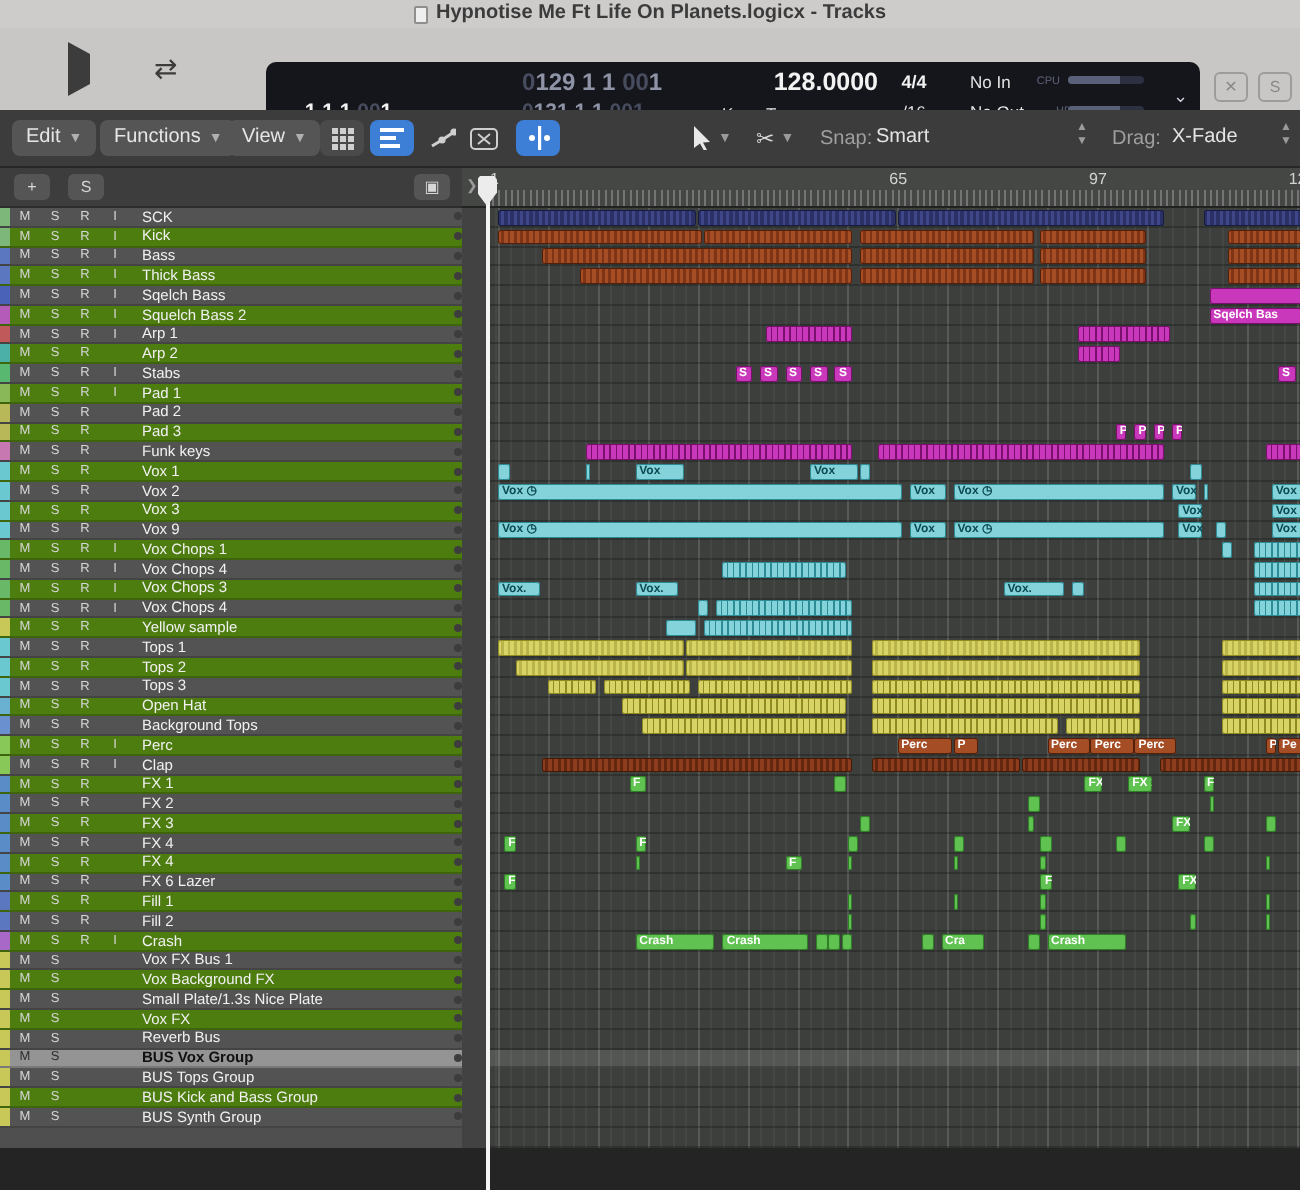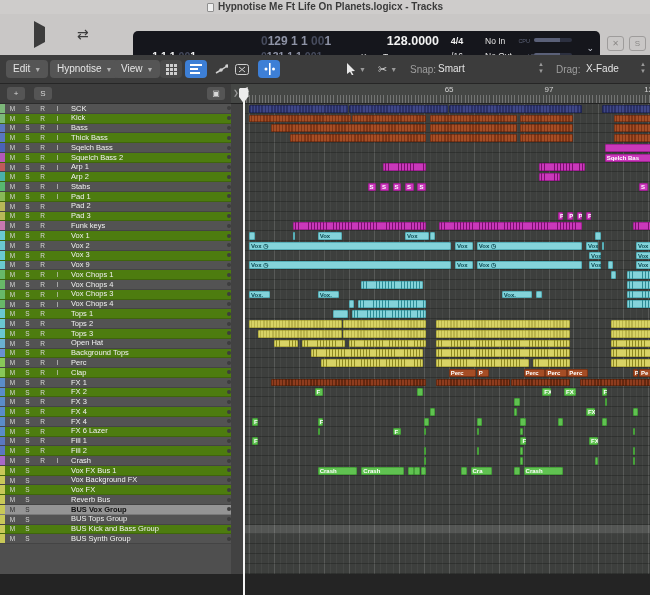--- a/index.html
+++ b/index.html
@@ -146,21 +146,21 @@
         </div>
       <span class="lcdchev">⌄</span>
     </div>
 
     <button class="winbtn" style="right:26px;"><span>✕</span></button>
     <button class="winbtn" style="right:4px;"><span>S</span></button>
   </div>
 
   <div class="toolbar">
     <button class="menu" style="left:6px;"><span>Edit</span><span class="ch">▼</span></button>
-    <button class="menu" style="left:50px;"><span>Hypnotise</span><span class="ch">▼</span></button>
+    <button class="menu" style="left:50px;"><span>Functions</span><span class="ch">▼</span></button>
     <button class="menu" style="left:114px;"><span>View</span><span class="ch">▼</span></button>
 
     <button class="iconbtn" style="left:160px;">
       <svg width="11" height="11" viewBox="0 0 11 11">
           <g fill="#cfcfcf">
             <rect x="0" y="0" width="3" height="3"></rect>
             <rect x="4" y="0" width="3" height="3"></rect>
             <rect x="8" y="0" width="3" height="3"></rect>
             <rect x="0" y="4" width="3" height="3"></rect>
             <rect x="4" y="4" width="3" height="3"></rect>
@@ -426,20 +426,29 @@
       <div class="tl-row">
         <span class="strip" style="background: rgb(104, 184, 104);"></span>
         <span class="slot b">M</span>
         <span class="slot b">S</span>
         <span class="slot b">R</span>
         <span class="slot b">I</span>
         <span class="tname">Vox Chops 4</span>
         <span class="tdot"></span>
       </div>
       <div class="tl-row">
+        <span class="strip" style="background: rgb(200, 200, 88);"></span>
+        <span class="slot b">M</span>
+        <span class="slot b">S</span>
+        <span class="slot b">R</span>
+        <span class="slot"></span>
+        <span class="tname">Yellow sample</span>
+        <span class="tdot"></span>
+      </div>
+      <div class="tl-row">
         <span class="strip" style="background: rgb(106, 200, 208);"></span>
         <span class="slot b">M</span>
         <span class="slot b">S</span>
         <span class="slot b">R</span>
         <span class="slot"></span>
         <span class="tname">Tops 1</span>
         <span class="tdot"></span>
       </div>
       <div class="tl-row">
         <span class="strip" style="background: rgb(106, 200, 208);"></span>
@@ -585,20 +594,29 @@
         <span class="tname">Vox FX Bus 1</span>
         <span class="tdot"></span>
       </div>
       <div class="tl-row">
         <span class="strip" style="background: rgb(200, 200, 88);"></span>
         <span class="slot b">M</span>
         <span class="slot b">S</span>
         <span class="slot"></span>
         <span class="slot"></span>
         <span class="tname">Vox Background FX</span>
+        <span class="tdot"></span>
+      </div>
+      <div class="tl-row">
+        <span class="strip" style="background: rgb(200, 200, 88);"></span>
+        <span class="slot b">M</span>
+        <span class="slot b">S</span>
+        <span class="slot"></span>
+        <span class="slot"></span>
+        <span class="tname">Small Plate/1.3s Nice Plate</span>
         <span class="tdot"></span>
       </div>
       <div class="tl-row">
         <span class="strip" style="background: rgb(200, 200, 88);"></span>
         <span class="slot b">M</span>
         <span class="slot b">S</span>
         <span class="slot"></span>
         <span class="slot"></span>
         <span class="tname">Vox FX</span>
         <span class="tdot"></span>

